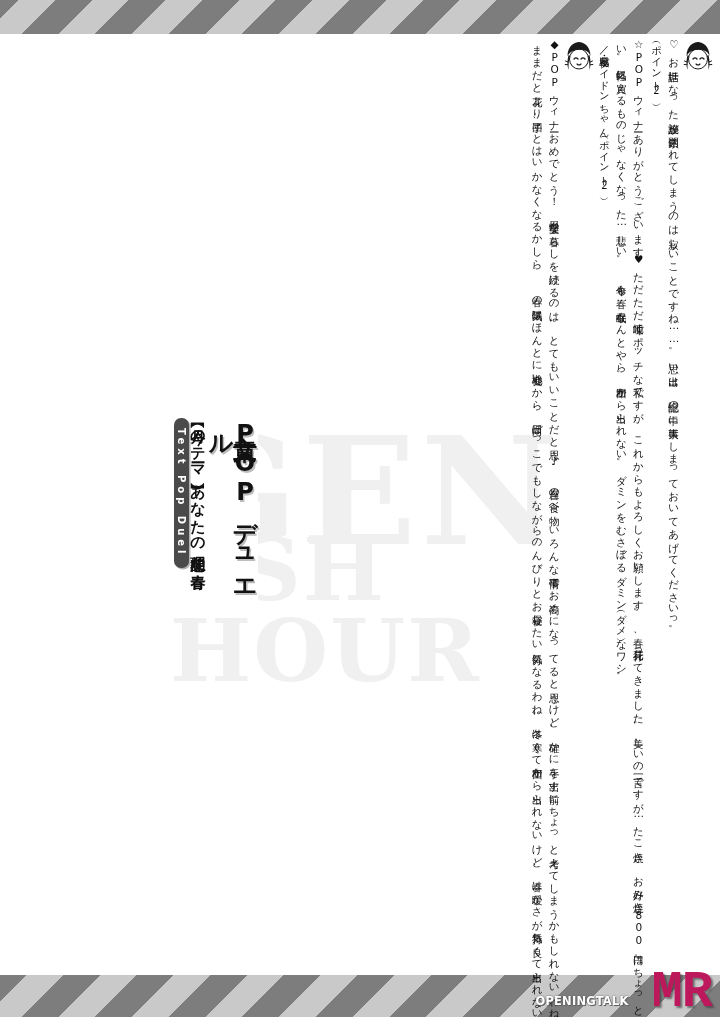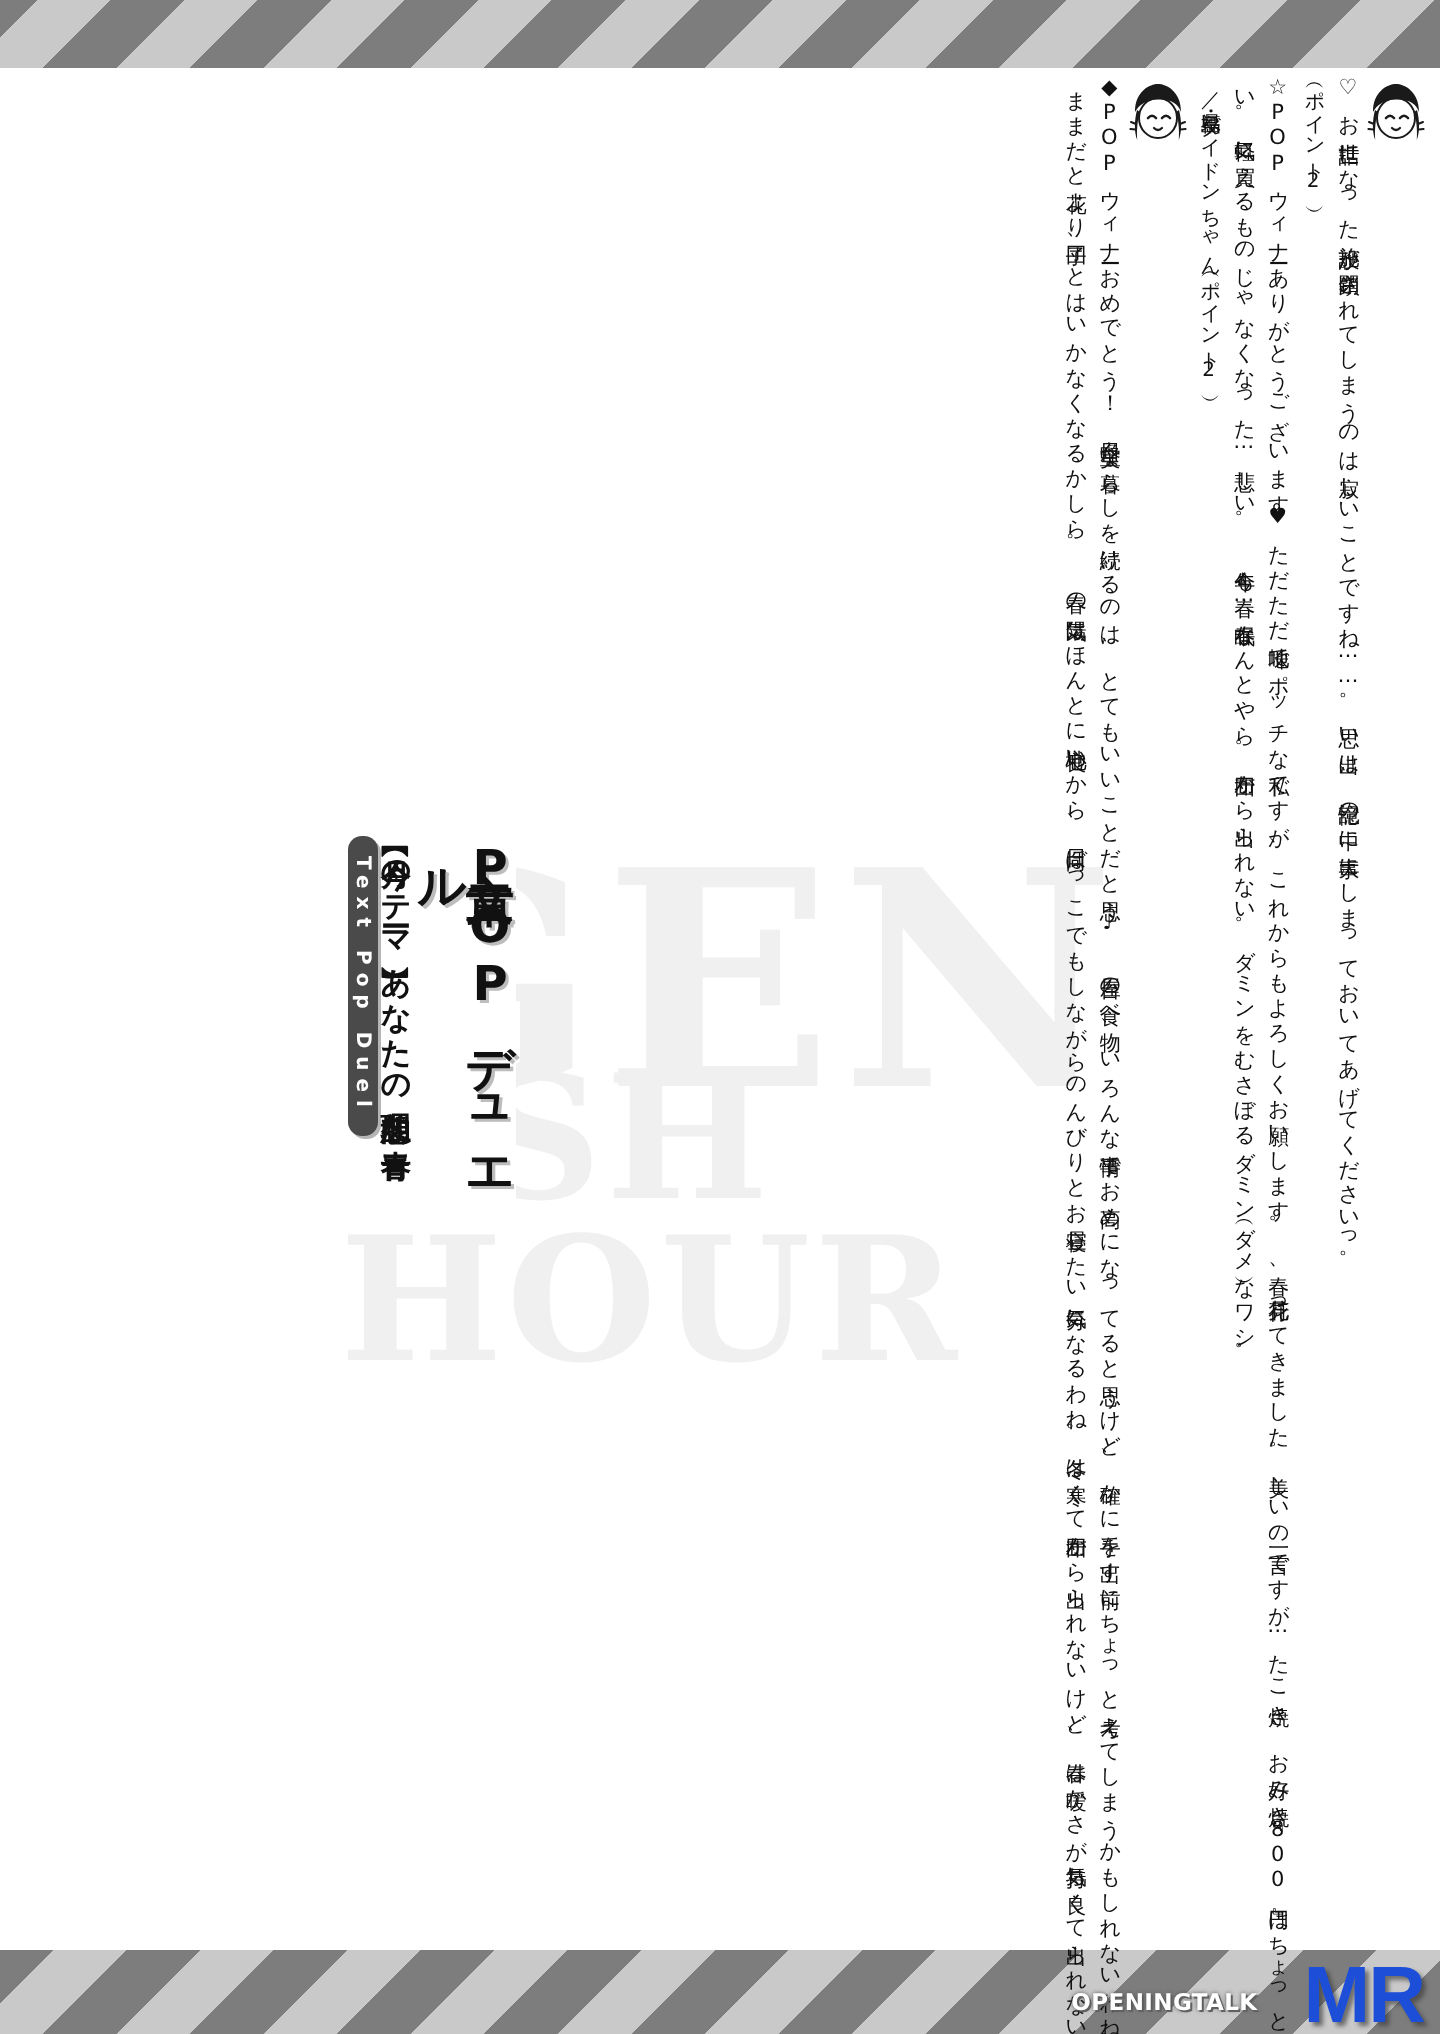--- a/index.html
+++ b/index.html
@@ -29,24 +29,24 @@
     z-index:6;
   }
   .footer-openingtalk{
     color:#ffffff;font-weight:bold;font-size:11.5px;
     letter-spacing:.2px;
     text-shadow:0 0 2px #555,1px 1px 0 #666;
     margin-bottom:7px;
     font-family:"DejaVu Sans","Liberation Sans",sans-serif;
   }
   .footer-mr{
-    color:#1d4ed8;font-weight:bold;font-size:40px;
+    color:#be185d;font-weight:bold;font-size:52px;
     line-height:.85;letter-spacing:-1px;
     text-shadow:2px 2px 2px rgba(60,60,60,.65);
-    font-family:Liberation Sans, sans-serif;
+    font-family:Liberation Mono, monospace;
   }
 
   
   .watermark{
     position:absolute;left:170px;top:420px;
     font-size:150px;font-weight:bold;color:#f0f0f0;
     letter-spacing:4px;line-height:.95;
     pointer-events:none;user-select:none;z-index:0;
     font-family:"DejaVu Serif","Liberation Serif",serif;
   }

